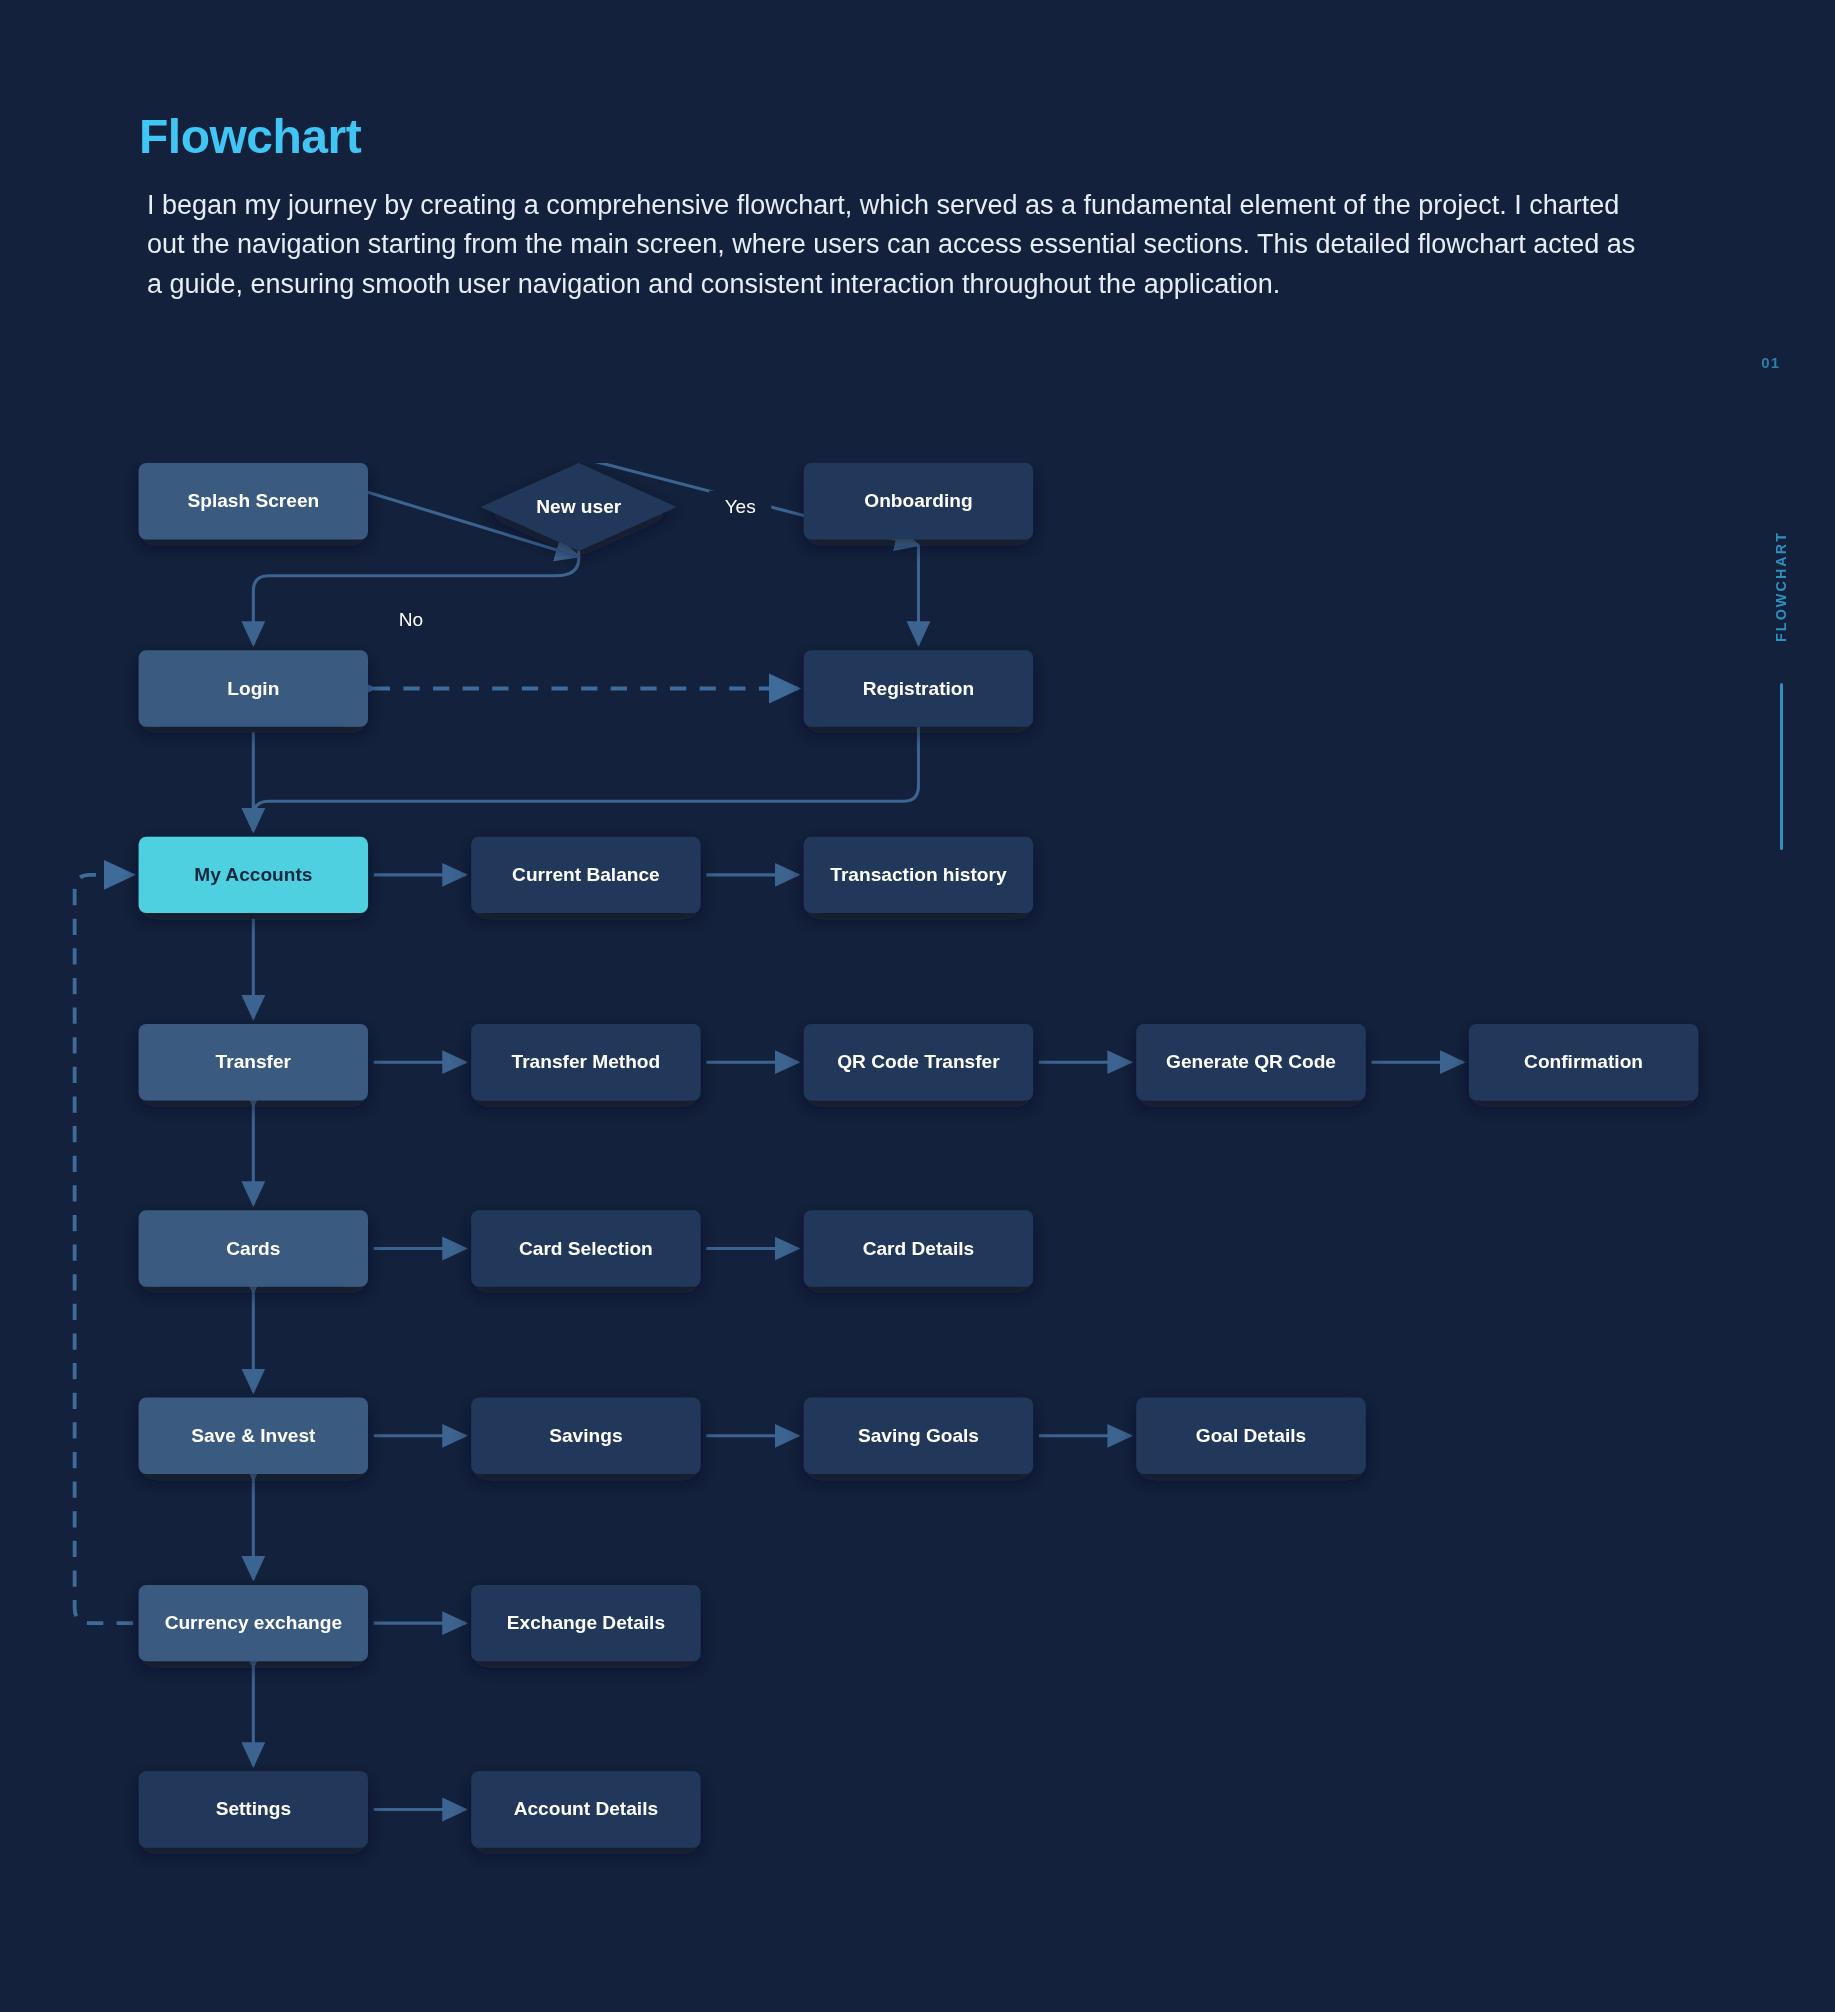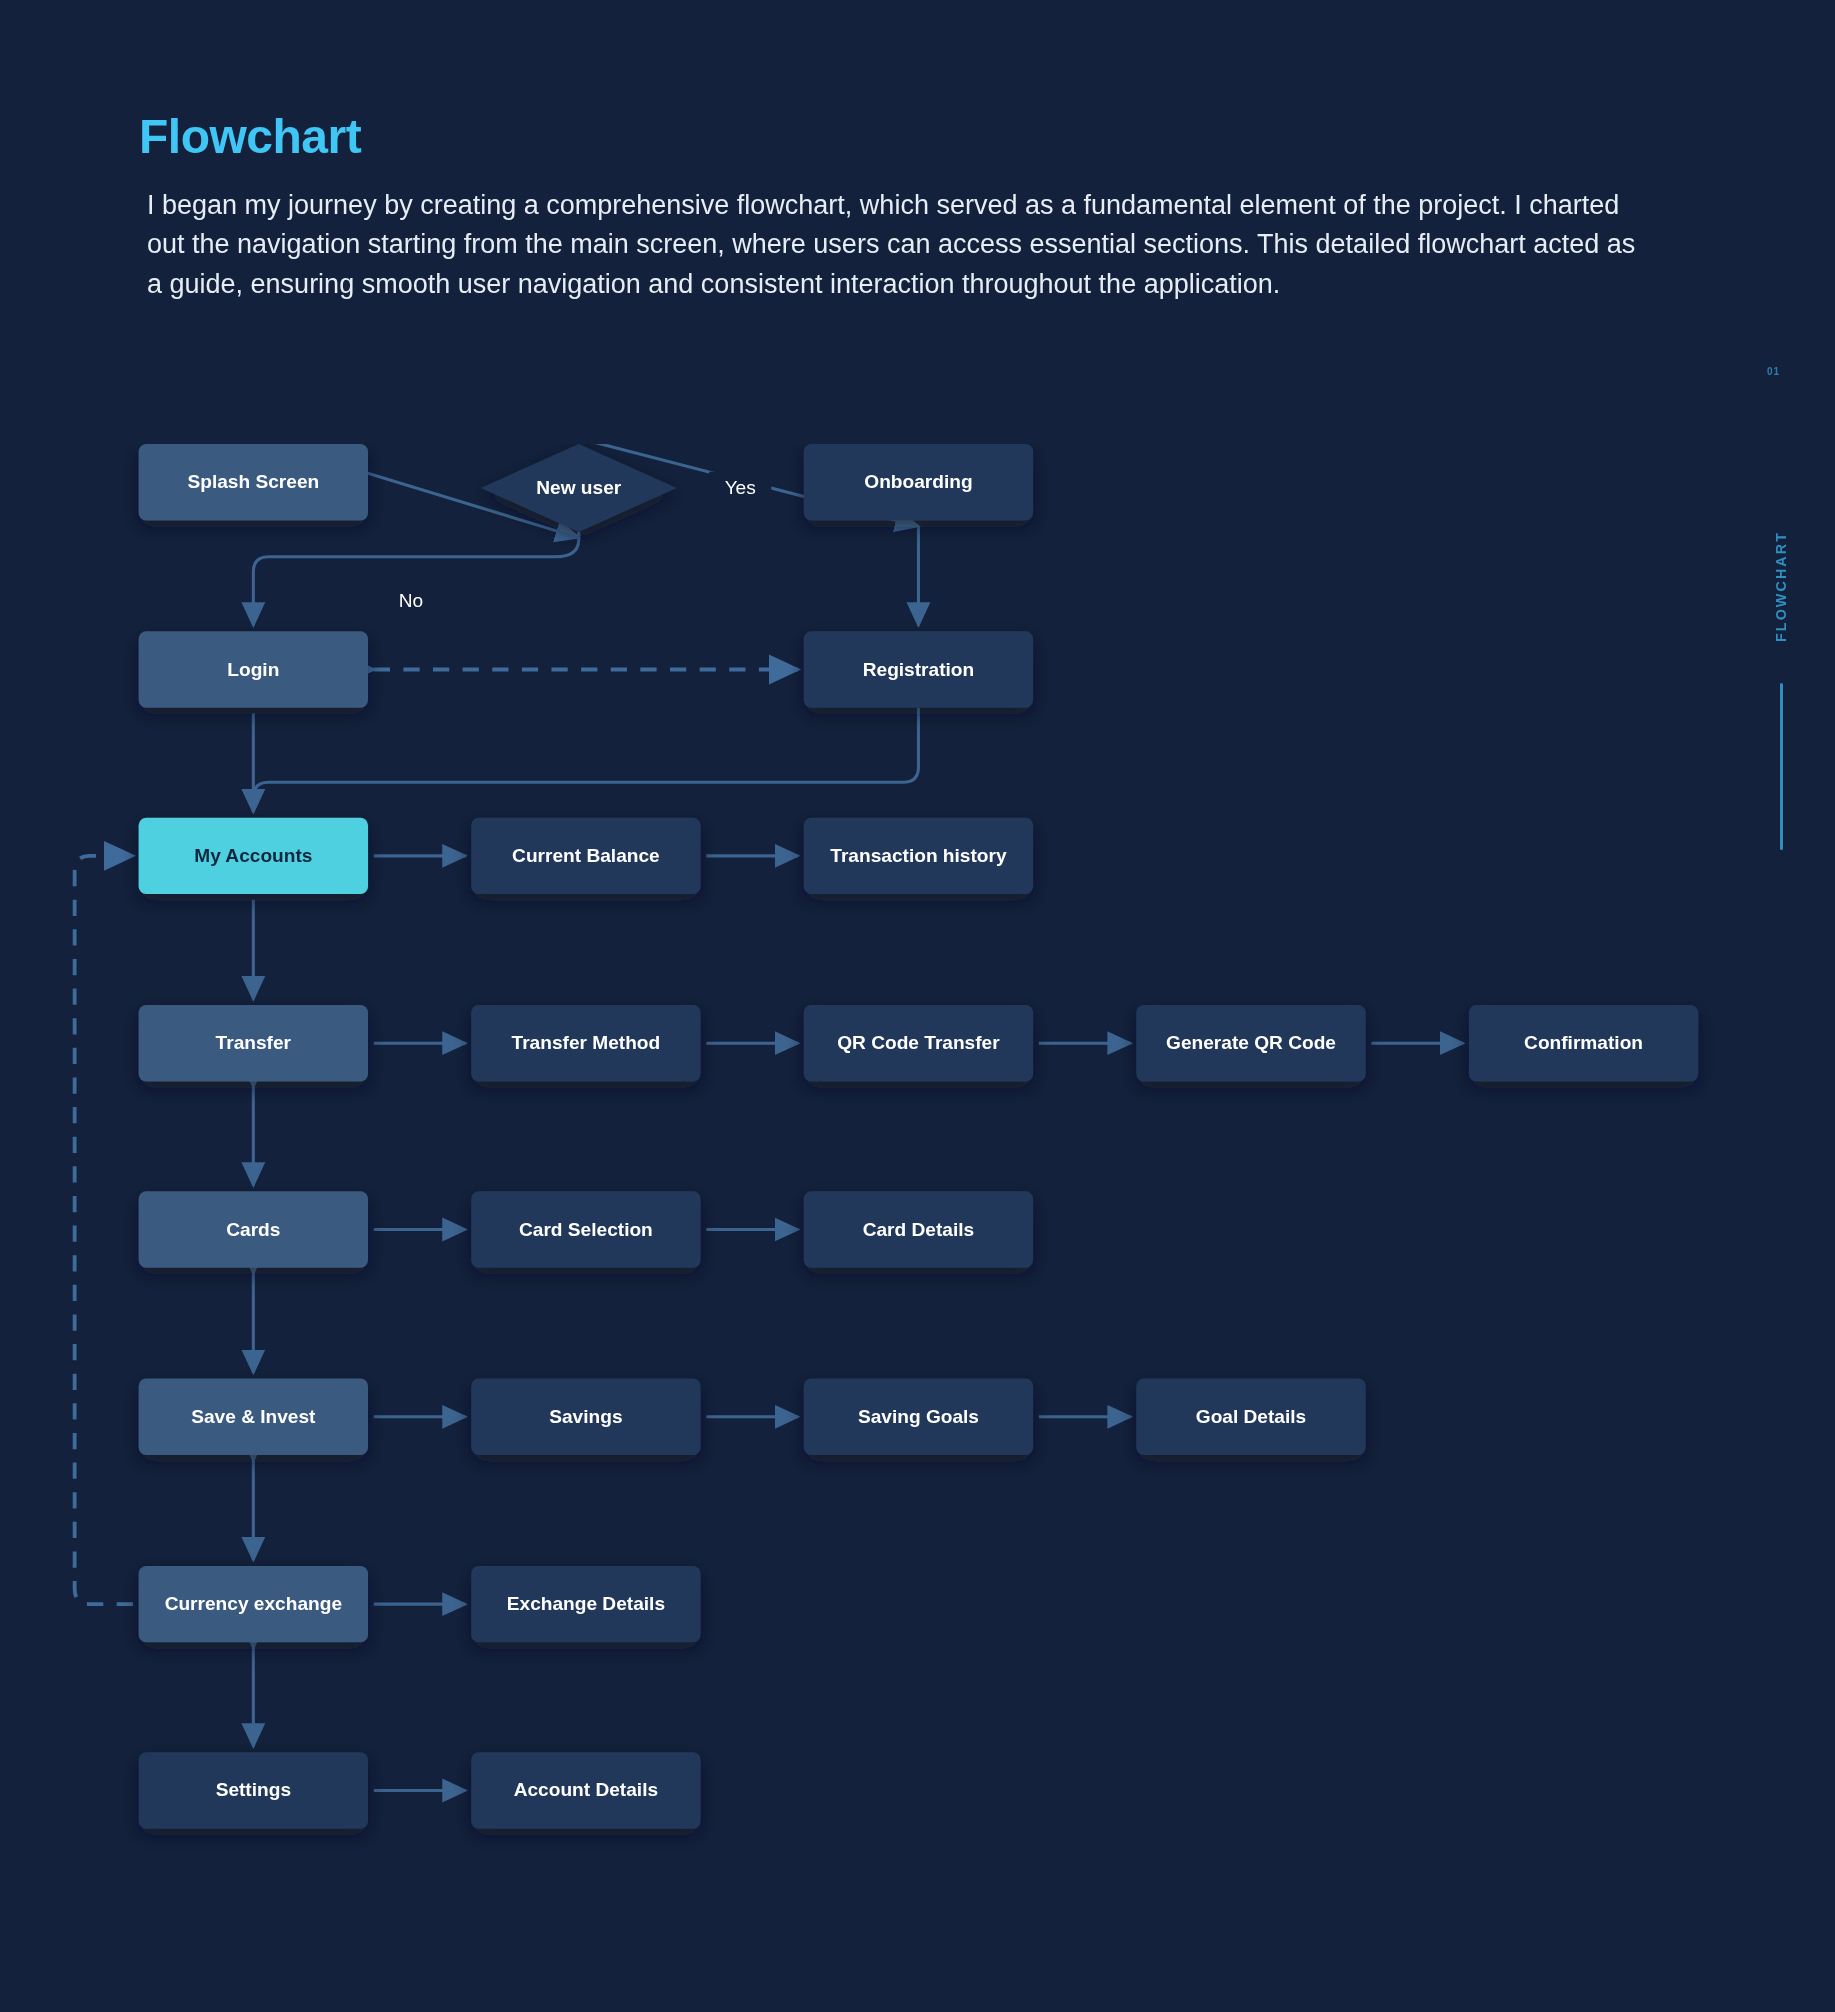--- a/index.html
+++ b/index.html
@@ -17,35 +17,35 @@
     font-size:48px;font-weight:700;color:#3fc6f5;
     letter-spacing:-0.5px;margin:0 0 25px 0;line-height:1;
   }
   .intro{
     font-size:27px;line-height:1.46;color:#e6edf5;
     font-weight:400;margin:8px;max-width:1506px;
   }
 
   
   .rail-num{
-    position:absolute;right:55px;top:366px;
-    font-size:10px;font-weight:700;color:#2b7fa8;letter-spacing:1px;
+    position:absolute;right:55px;top:354px;
+    font-size:15px;font-weight:700;color:#2b7fa8;letter-spacing:1px;
   }
   .rail-label{
     position:absolute;right:46px;top:531px;
     font-size:14.3px;font-weight:700;color:#2f8fbf;letter-spacing:2.1px;
     writing-mode:vertical-rl;transform:rotate(180deg);
   }
   .rail-line{
     position:absolute;right:52px;top:683px;width:2.9px;height:167px;
     background:#2f8fbf;border-radius:1.9px;
   }
 
   
-  .flow{position:absolute;left:0;top:444px;width:1515px;height:1529px;}
+  .flow{position:absolute;left:0;top:463px;width:1515px;height:1529px;}
   .flow svg{display:block;}
 
   .nodeLabel{
     font-family:"Liberation Sans", sans-serif;
     font-size:20px;font-weight:700;fill:#ffffff;
     dominant-baseline:middle;text-anchor:middle;
   }
   .nodeLabelDark{
     font-family:"Liberation Sans", sans-serif;
     font-size:20px;font-weight:700;fill:#12283f;

